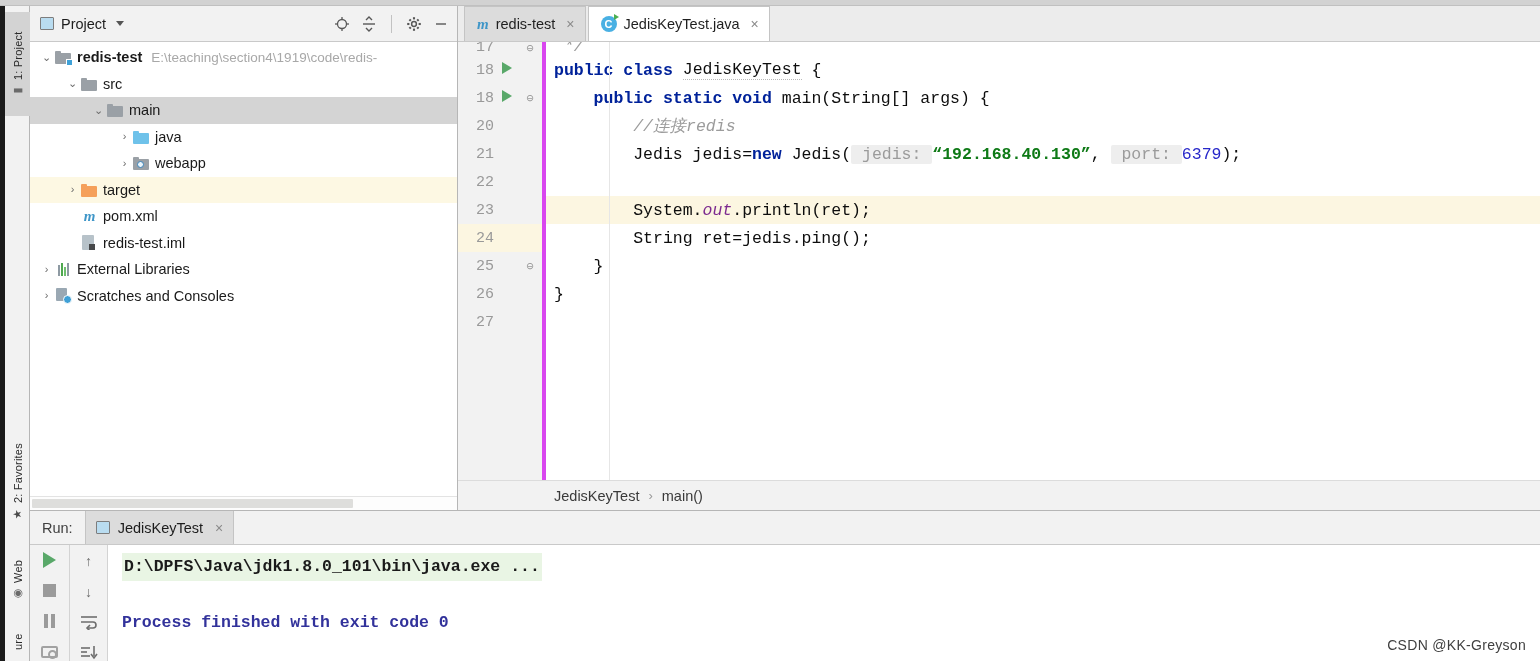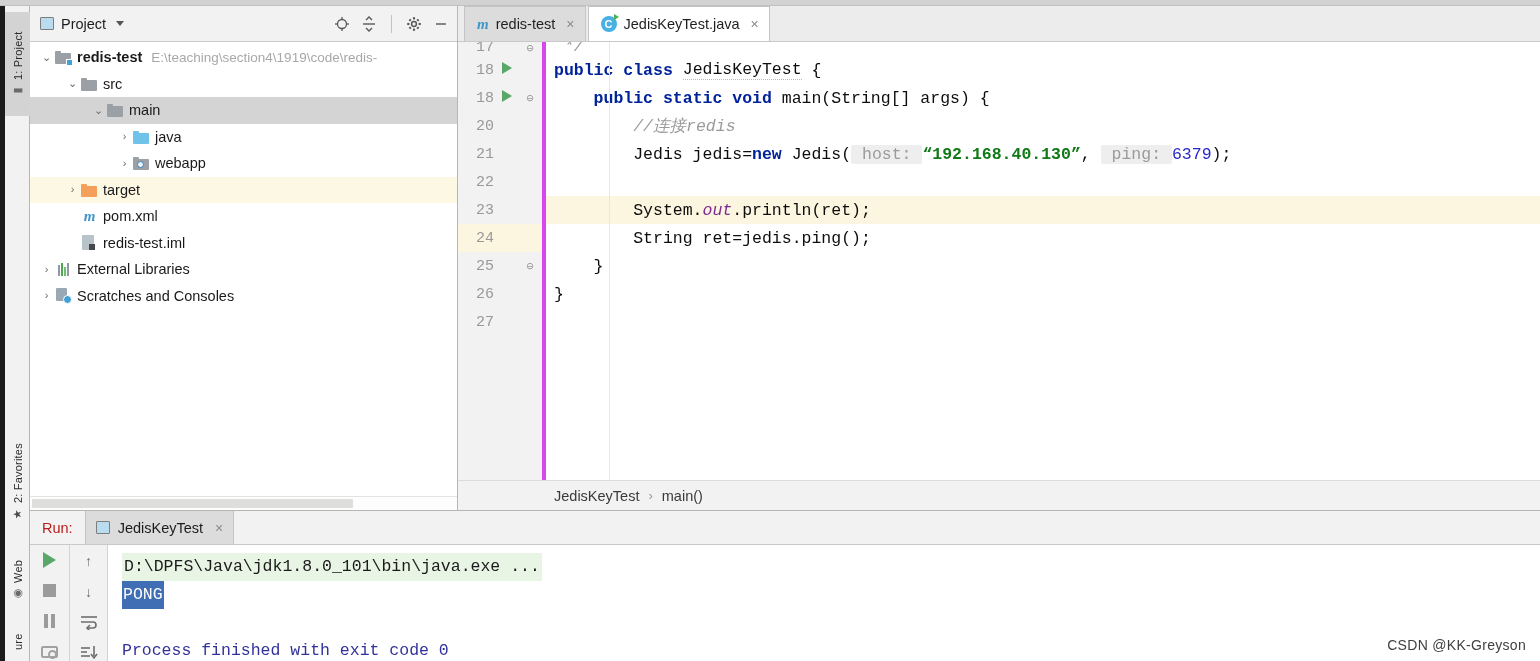--- a/index.html
+++ b/index.html
@@ -273,21 +273,21 @@
   }
   .run-tabbar {
     height: 34px; flex: 0 0 34px;
     background: #f2f2f2;
     display: flex; align-items: stretch;
     border-bottom: 1px solid #c9c9c9;
   }
   .run-label {
     display: flex; align-items: center;
     padding: 0 12px 0 12px;
-    font-size: 14.5px; color: #b91c1c;
+    font-size: 14.5px; color: #404040;
   }
   .run-tab {
     display: flex; align-items: center; gap: 8px;
     padding: 0 10px;
     background: #dcdcdc;
     border-left: 1px solid #c4c4c4;
     border-right: 1px solid #c4c4c4;
     font-size: 14.5px; color: #1c1c1c;
   }
   .run-tab-ico {
@@ -327,20 +327,21 @@
     overflow: hidden;
     min-width: 0;
     position: relative;
   }
   .cout {
     font-family: "Liberation Mono", monospace;
     font-size: 16.5px;
     line-height: 28px;
     white-space: pre;
     padding-left: 14px;
+    font-weight: bold;
   }
   .cout .cmdline { background: #e9f5e4; color: #1a1a1a; display: inline-block; padding: 0 2px; }
   .cout .pong { background: #3f6eb5; color: #ffffff; display: inline-block; padding: 0 1px; }
   .cout .finished { color: #32329b; }
 
   .watermark {
     position: absolute;
     right: 14px; bottom: 8px;
     font-size: 14px;
     color: #404040;
@@ -585,21 +586,21 @@
                   <span class="gfold"></span>
                 </div>
               </div>
             <div class="code-col">
               <div class="indent-guide" style="left: 63px;"></div>
               <div id="codelines">
                   <div class="cline" style="height: 14px; align-items: flex-end; overflow: hidden;"><span class="cm"> */</span></div>
                   <div class="cline"><span class="kw">public class </span><span class="classname">JedisKeyTest</span><span> {</span></div>
                   <div class="cline"><span>    </span><span class="kw">public static void </span><span>main(String[] args) {</span></div>
                   <div class="cline"><span>        </span><span class="cm">//连接redis</span></div>
-                  <div class="cline"><span>        Jedis jedis=</span><span class="kw">new</span><span> Jedis(</span><span class="hint"> host: </span><span class="str">“192.168.40.130”</span><span>, </span><span class="hint"> ping: </span><span class="num">6379</span><span>);</span></div>
+                  <div class="cline"><span>        Jedis jedis=</span><span class="kw">new</span><span> Jedis(</span><span class="hint"> jedis: </span><span class="str">“192.168.40.130”</span><span>, </span><span class="hint"> port: </span><span class="num">6379</span><span>);</span></div>
                   <div class="cline"><span>        </span></div>
                   <div class="cline cur"><span>        System.</span><span class="field">out</span><span>.println(ret);</span></div>
                   <div class="cline"><span>        String ret=jedis.ping();</span></div>
                   <div class="cline"><span>    }</span></div>
                   <div class="cline"><span>}</span></div>
                   <div class="cline"><span></span></div>
                 </div>
 
             </div>
           </div>
@@ -656,21 +657,20 @@
                   <line x1="1" y1="7" x2="7" y2="7" stroke="#6e6e6e" stroke-width="1.6"></line>
                   <line x1="1" y1="11" x2="10" y2="11" stroke="#6e6e6e" stroke-width="1.6"></line>
                   <line x1="14" y1="1" x2="14" y2="11" stroke="#6e6e6e" stroke-width="1.6"></line>
                   <path d="M11 9 L14 13 L17 9" fill="none" stroke="#6e6e6e" stroke-width="1.6"></path>
                 </svg>
             </span>
           </div>
 
           <div class="console">
             <div class="cout"><span class="cmdline">D:\DPFS\Java\jdk1.8.0_101\bin\java.exe ...</span></div>
-            <div class="cout"><span class="pong">PONG</span></div>
             <div class="cout">&nbsp;</div>
             <div class="cout"><span class="finished">Process finished with exit code 0</span></div>
             <div class="watermark">CSDN @KK-Greyson</div>
           </div>
         </div>
       </div>
 
     </div>
   </div>
 </div>

